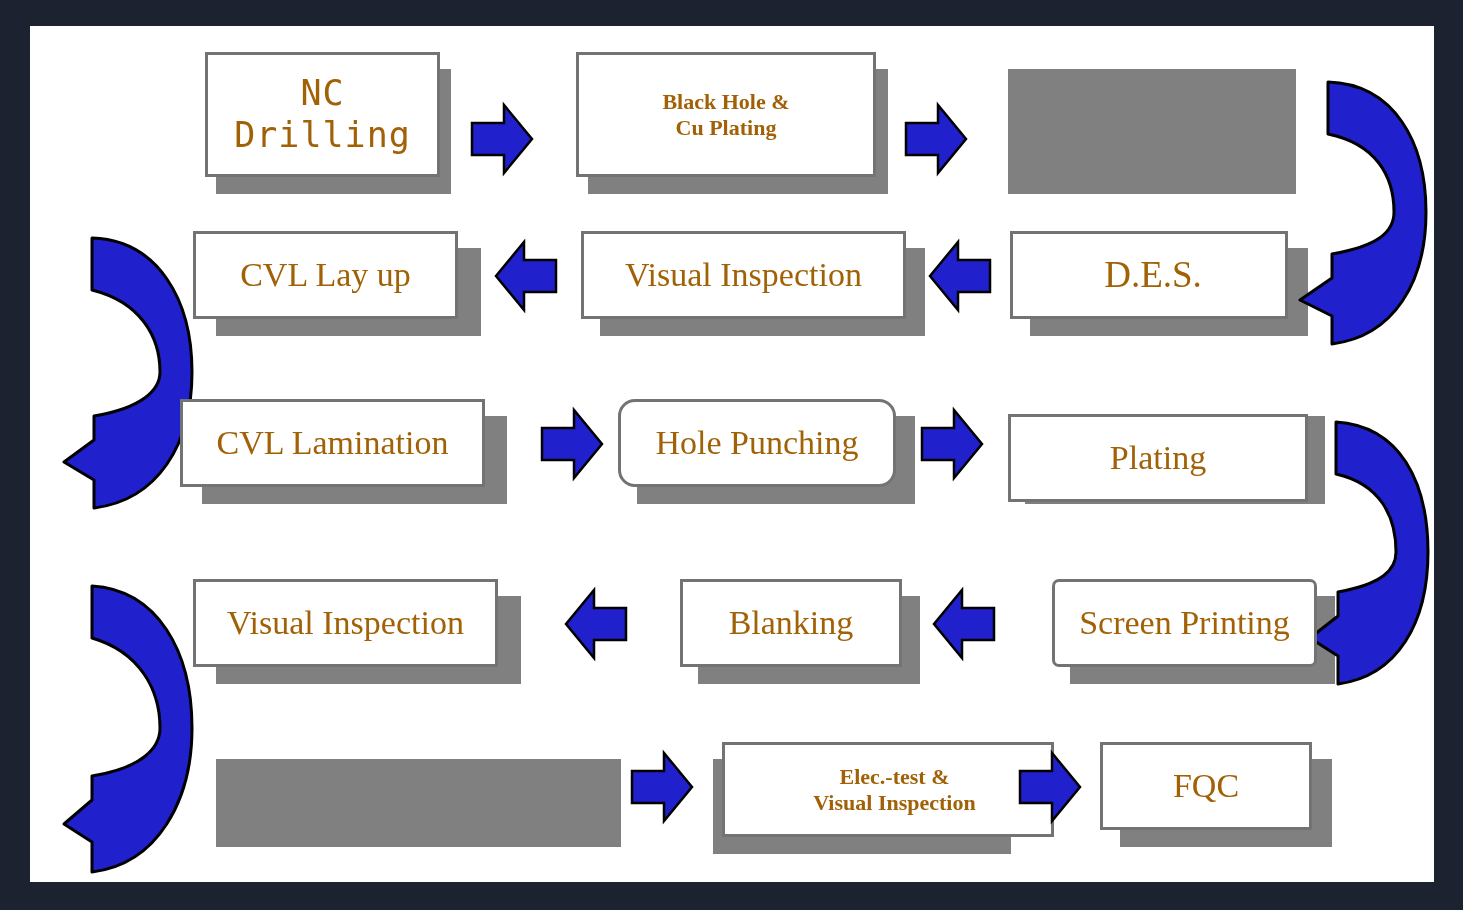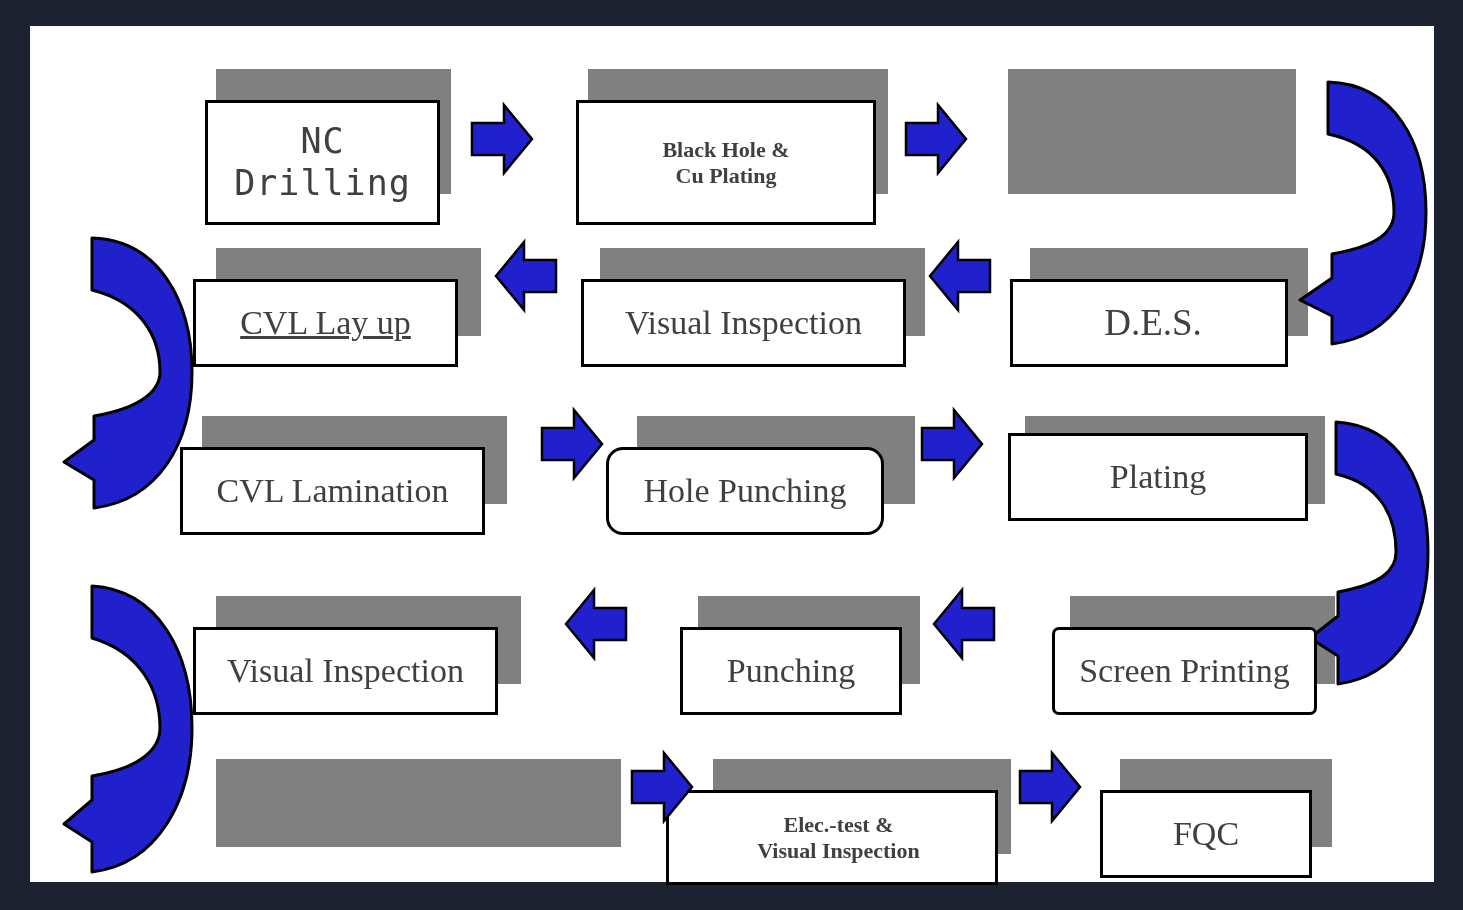--- a/index.html
+++ b/index.html
@@ -19,29 +19,28 @@
     top: 26px;
     width: 1404px;
     height: 856px;
     background: #ffffff;
   }
   
   .box {
     position: absolute;
     box-sizing: border-box;
     background: #ffffff;
-    border: 3px solid #000000;
+    border: 3px solid #737373;
     display: flex;
     align-items: center;
     justify-content: center;
     text-align: center;
-    color: #404040;
+    color: #a16207;
     line-height: 1.18;
     z-index: 4;
-    margin-top: 48px;
   }
   .shadow {
     position: absolute;
     background: #808080;
     z-index: 2;
   }
   .lbl { display: block; width: 100%; }
   .it { font-style: italic; }
 
   
@@ -117,21 +116,21 @@
                L 140 232
                L 110 210
                L 110 186
                C 62 178, 44 160, 44 142
                C 44 106, 64 72, 112 60
                Z" fill="#2020cc" stroke="#000000" stroke-width="3" stroke-linejoin="round" transform="translate(142,0) scale(-1,1)"></path>
     </svg>
   </div>
 
   <div class="shadow" style="left:186px; top:222px; width:265px; height:88px;"></div>
-  <div class="box" style="left:163px; top:205px; width:265px; height:88px;text-decoration:underline;">
+  <div class="box" style="left:163px; top:205px; width:265px; height:88px;">
     <span class="lbl f-large">CVL Lay up</span>
   </div>
 
   <div class="arrow" style="left:464px; top:212px;">
     <svg width="64" height="76" viewBox="0 0 64 76">
       <path d="M62 22 L30 22 L30 4 L2 38 L30 72 L30 54 L62 54 Z" fill="#2020cc" stroke="#000000" stroke-width="2.5" stroke-linejoin="miter"></path>
     </svg>
   </div>
 
   <div class="shadow" style="left:570px; top:222px; width:325px; height:88px;"></div>
@@ -155,32 +154,32 @@
     <span class="lbl f-large">CVL Lamination</span>
   </div>
 
   <div class="arrow" style="left:510px; top:380px;">
     <svg width="64" height="76" viewBox="0 0 64 76">
       <path d="M2 22 L34 22 L34 4 L62 38 L34 72 L34 54 L2 54 Z" fill="#2020cc" stroke="#000000" stroke-width="2.5" stroke-linejoin="miter"></path>
     </svg>
   </div>
 
   <div class="shadow" style="left:607px; top:390px; width:278px; height:88px;"></div>
-  <div class="box" style="left:576px; top:373px; width:278px; height:88px;border-radius:17px;">
+  <div class="box" style="left:588px; top:373px; width:278px; height:88px;border-radius:17px;">
     <span class="lbl f-large">Hole Punching</span>
   </div>
 
   <div class="arrow" style="left:890px; top:380px;">
     <svg width="64" height="76" viewBox="0 0 64 76">
       <path d="M2 22 L34 22 L34 4 L62 38 L34 72 L34 54 L2 54 Z" fill="#2020cc" stroke="#000000" stroke-width="2.5" stroke-linejoin="miter"></path>
     </svg>
   </div>
 
   <div class="shadow" style="left:995px; top:390px; width:300px; height:88px;"></div>
-  <div class="box" style="left:978px; top:359px; width:300px; height:88px;">
+  <div class="box" style="left:978px; top:388px; width:300px; height:88px;">
     <span class="lbl f-large">Plating</span>
   </div>
 
   <div class="uturn" style="left:1278px; top:386px;">
     <svg width="130" height="280" viewBox="0 0 130 280">
       <path d="M28 10
                C 92 14, 120 70, 120 140
                C 120 210, 90 264, 30 272
                L 30 244
                L 2 226
@@ -213,21 +212,21 @@
   </div>
 
   <div class="arrow" style="left:534px; top:560px;">
     <svg width="64" height="76" viewBox="0 0 64 76">
       <path d="M62 22 L30 22 L30 4 L2 38 L30 72 L30 54 L62 54 Z" fill="#2020cc" stroke="#000000" stroke-width="2.5" stroke-linejoin="miter"></path>
     </svg>
   </div>
 
   <div class="shadow" style="left:668px; top:570px; width:222px; height:88px;"></div>
   <div class="box" style="left:650px; top:553px; width:222px; height:88px;">
-    <span class="lbl f-large">Punching</span>
+    <span class="lbl f-large">Blanking</span>
   </div>
 
   <div class="arrow" style="left:902px; top:560px;">
     <svg width="64" height="76" viewBox="0 0 64 76">
       <path d="M62 22 L30 22 L30 4 L2 38 L30 72 L30 54 L62 54 Z" fill="#2020cc" stroke="#000000" stroke-width="2.5" stroke-linejoin="miter"></path>
     </svg>
   </div>
 
   <div class="shadow" style="left:1040px; top:570px; width:265px; height:88px;"></div>
   <div class="box" style="left:1022px; top:553px; width:265px; height:88px;border-radius:7px;">
@@ -236,21 +235,21 @@
 
   <div class="shadow" style="left:186px; top:733px; width:405px; height:88px;"></div>
 
   <div class="arrow" style="left:600px; top:723px;">
     <svg width="64" height="76" viewBox="0 0 64 76">
       <path d="M2 22 L34 22 L34 4 L62 38 L34 72 L34 54 L2 54 Z" fill="#2020cc" stroke="#000000" stroke-width="2.5" stroke-linejoin="miter"></path>
     </svg>
   </div>
 
   <div class="shadow" style="left:683px; top:733px; width:298px; height:95px;"></div>
-  <div class="box" style="left:636px; top:716px; width:332px; height:95px;padding-left:13px;">
+  <div class="box" style="left:692px; top:716px; width:332px; height:95px;padding-left:13px;">
     <span class="lbl f-small">
       <span>Elec.-test &amp;</span><br>
       <span>Visual Inspection</span>
     </span>
   </div>
 
   <div class="arrow" style="left:988px; top:723px;">
     <svg width="64" height="76" viewBox="0 0 64 76">
       <path d="M2 22 L34 22 L34 4 L62 38 L34 72 L34 54 L2 54 Z" fill="#2020cc" stroke="#000000" stroke-width="2.5" stroke-linejoin="miter"></path>
     </svg>

